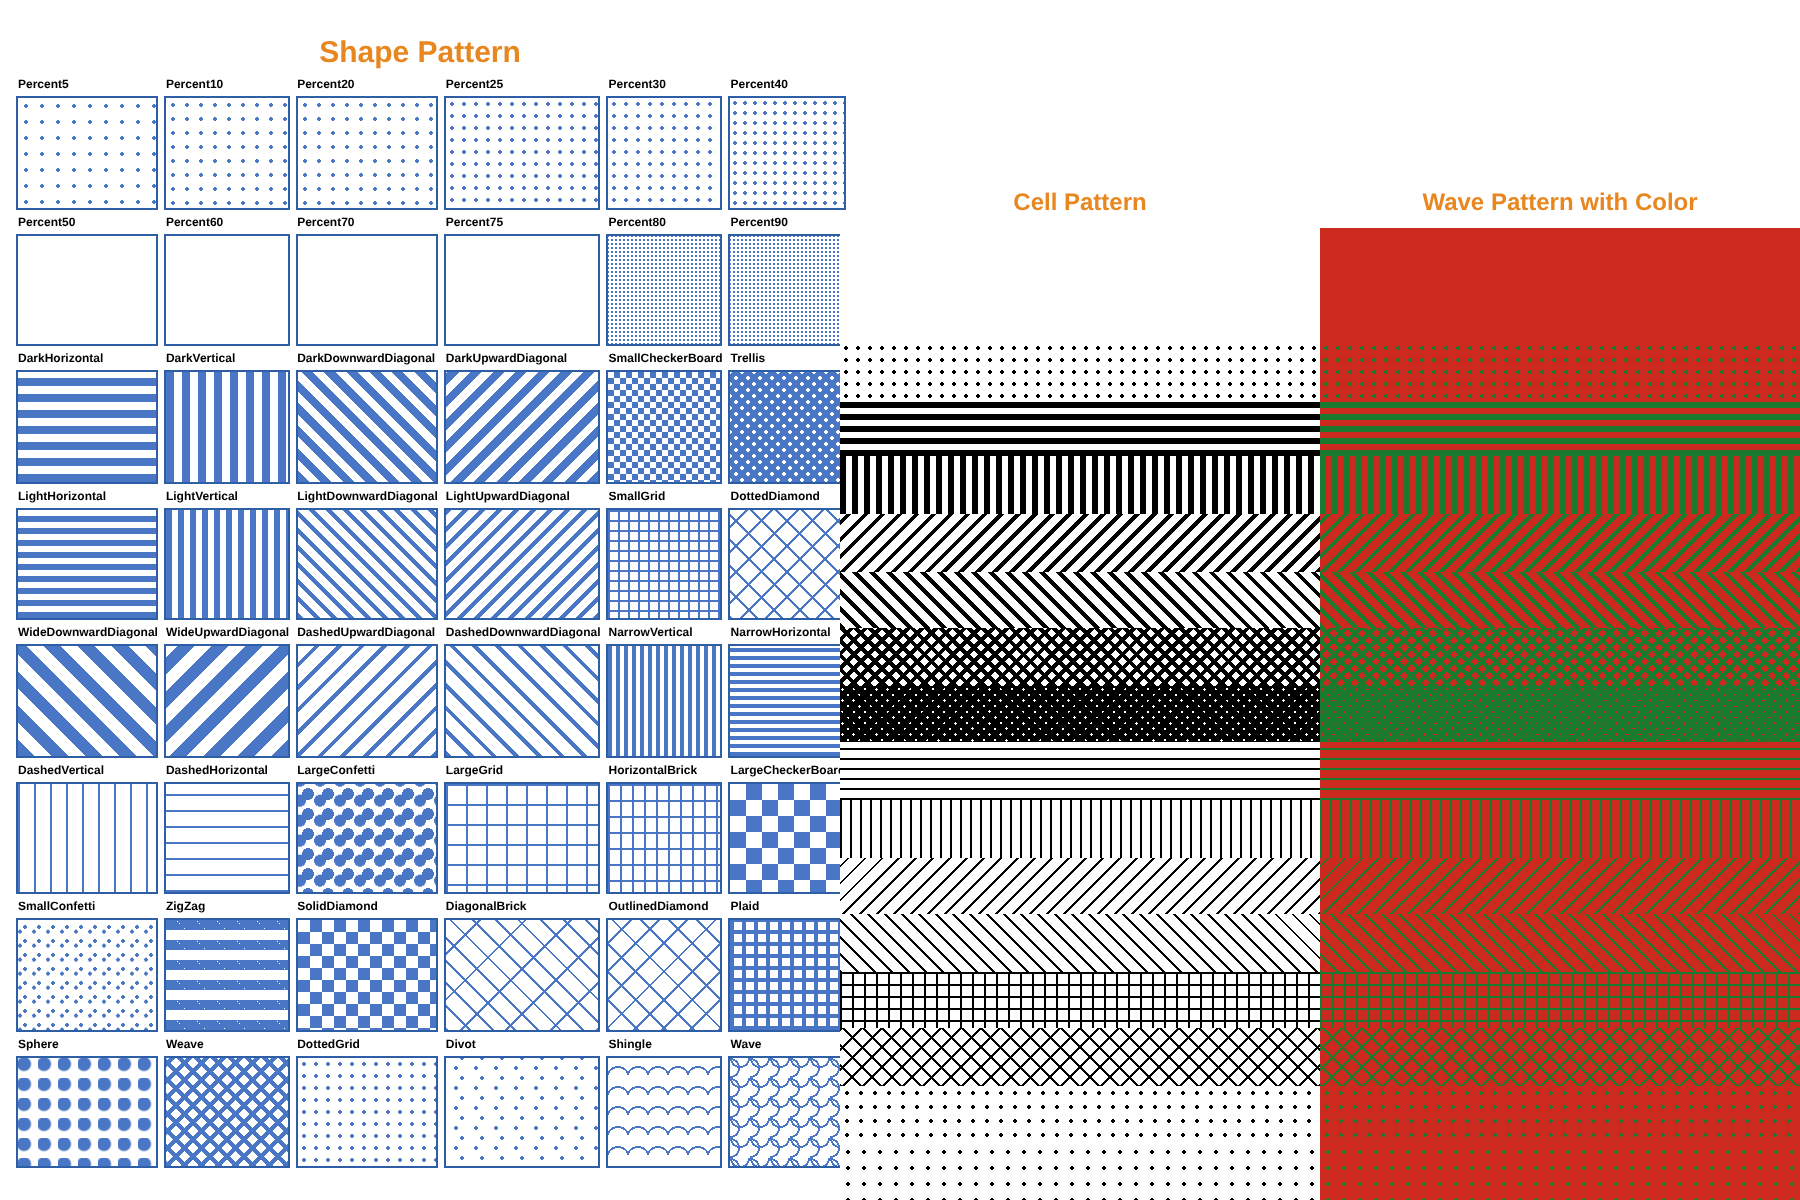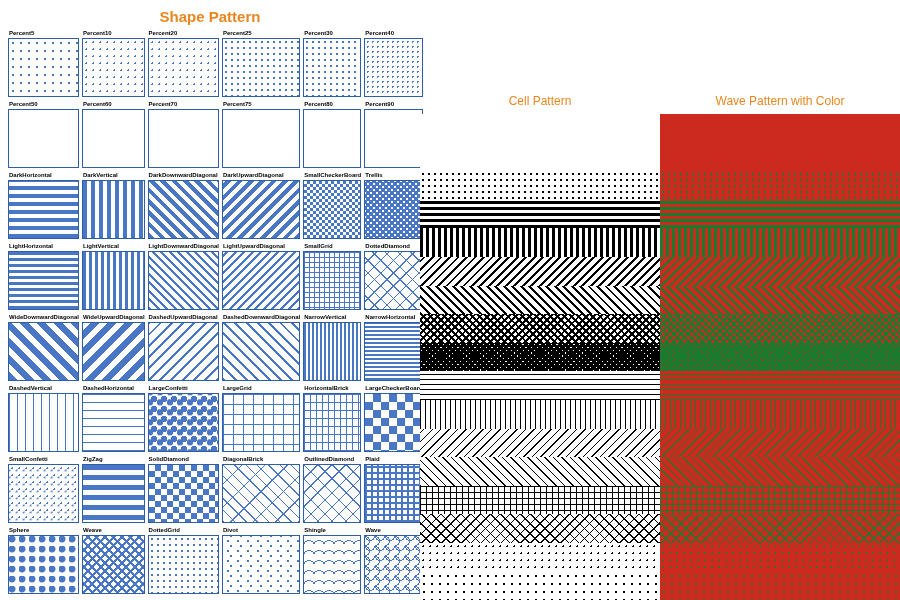--- a/index.html
+++ b/index.html
@@ -8,21 +8,21 @@
     height: 600px;
     background: #000;
     font-family: Arial, sans-serif;
     display: flex;
     overflow: hidden;
   }
   .left-panel {
     width: 420px;
     height: 100%;
     background: #fff;
-    padding: 6px 8px;
+    padding: 16px 8px;
     display: flex;
     flex-direction: column;
   }
   .right-panel {
     width: 480px;
     height: 100%;
     background: #000;
     display: flex;
     flex-direction: column;
   }
@@ -38,21 +38,21 @@
     width: 100%;
     background: #fff;
     height: 114px;
     align-items: flex-end;
     padding-bottom: 2px;
   }
   .right-titles > div {
     width: 50%;
     text-align: center;
     color: #e8871f;
-    font-weight: normal;
+    font-weight: bold;
     font-size: 12px;
     padding-bottom: 4px;
   }
   .grid {
     display: grid;
     grid-template-columns: repeat(6, 1fr);
     gap: 3px;
     flex: 1;
   }
   .cell {

